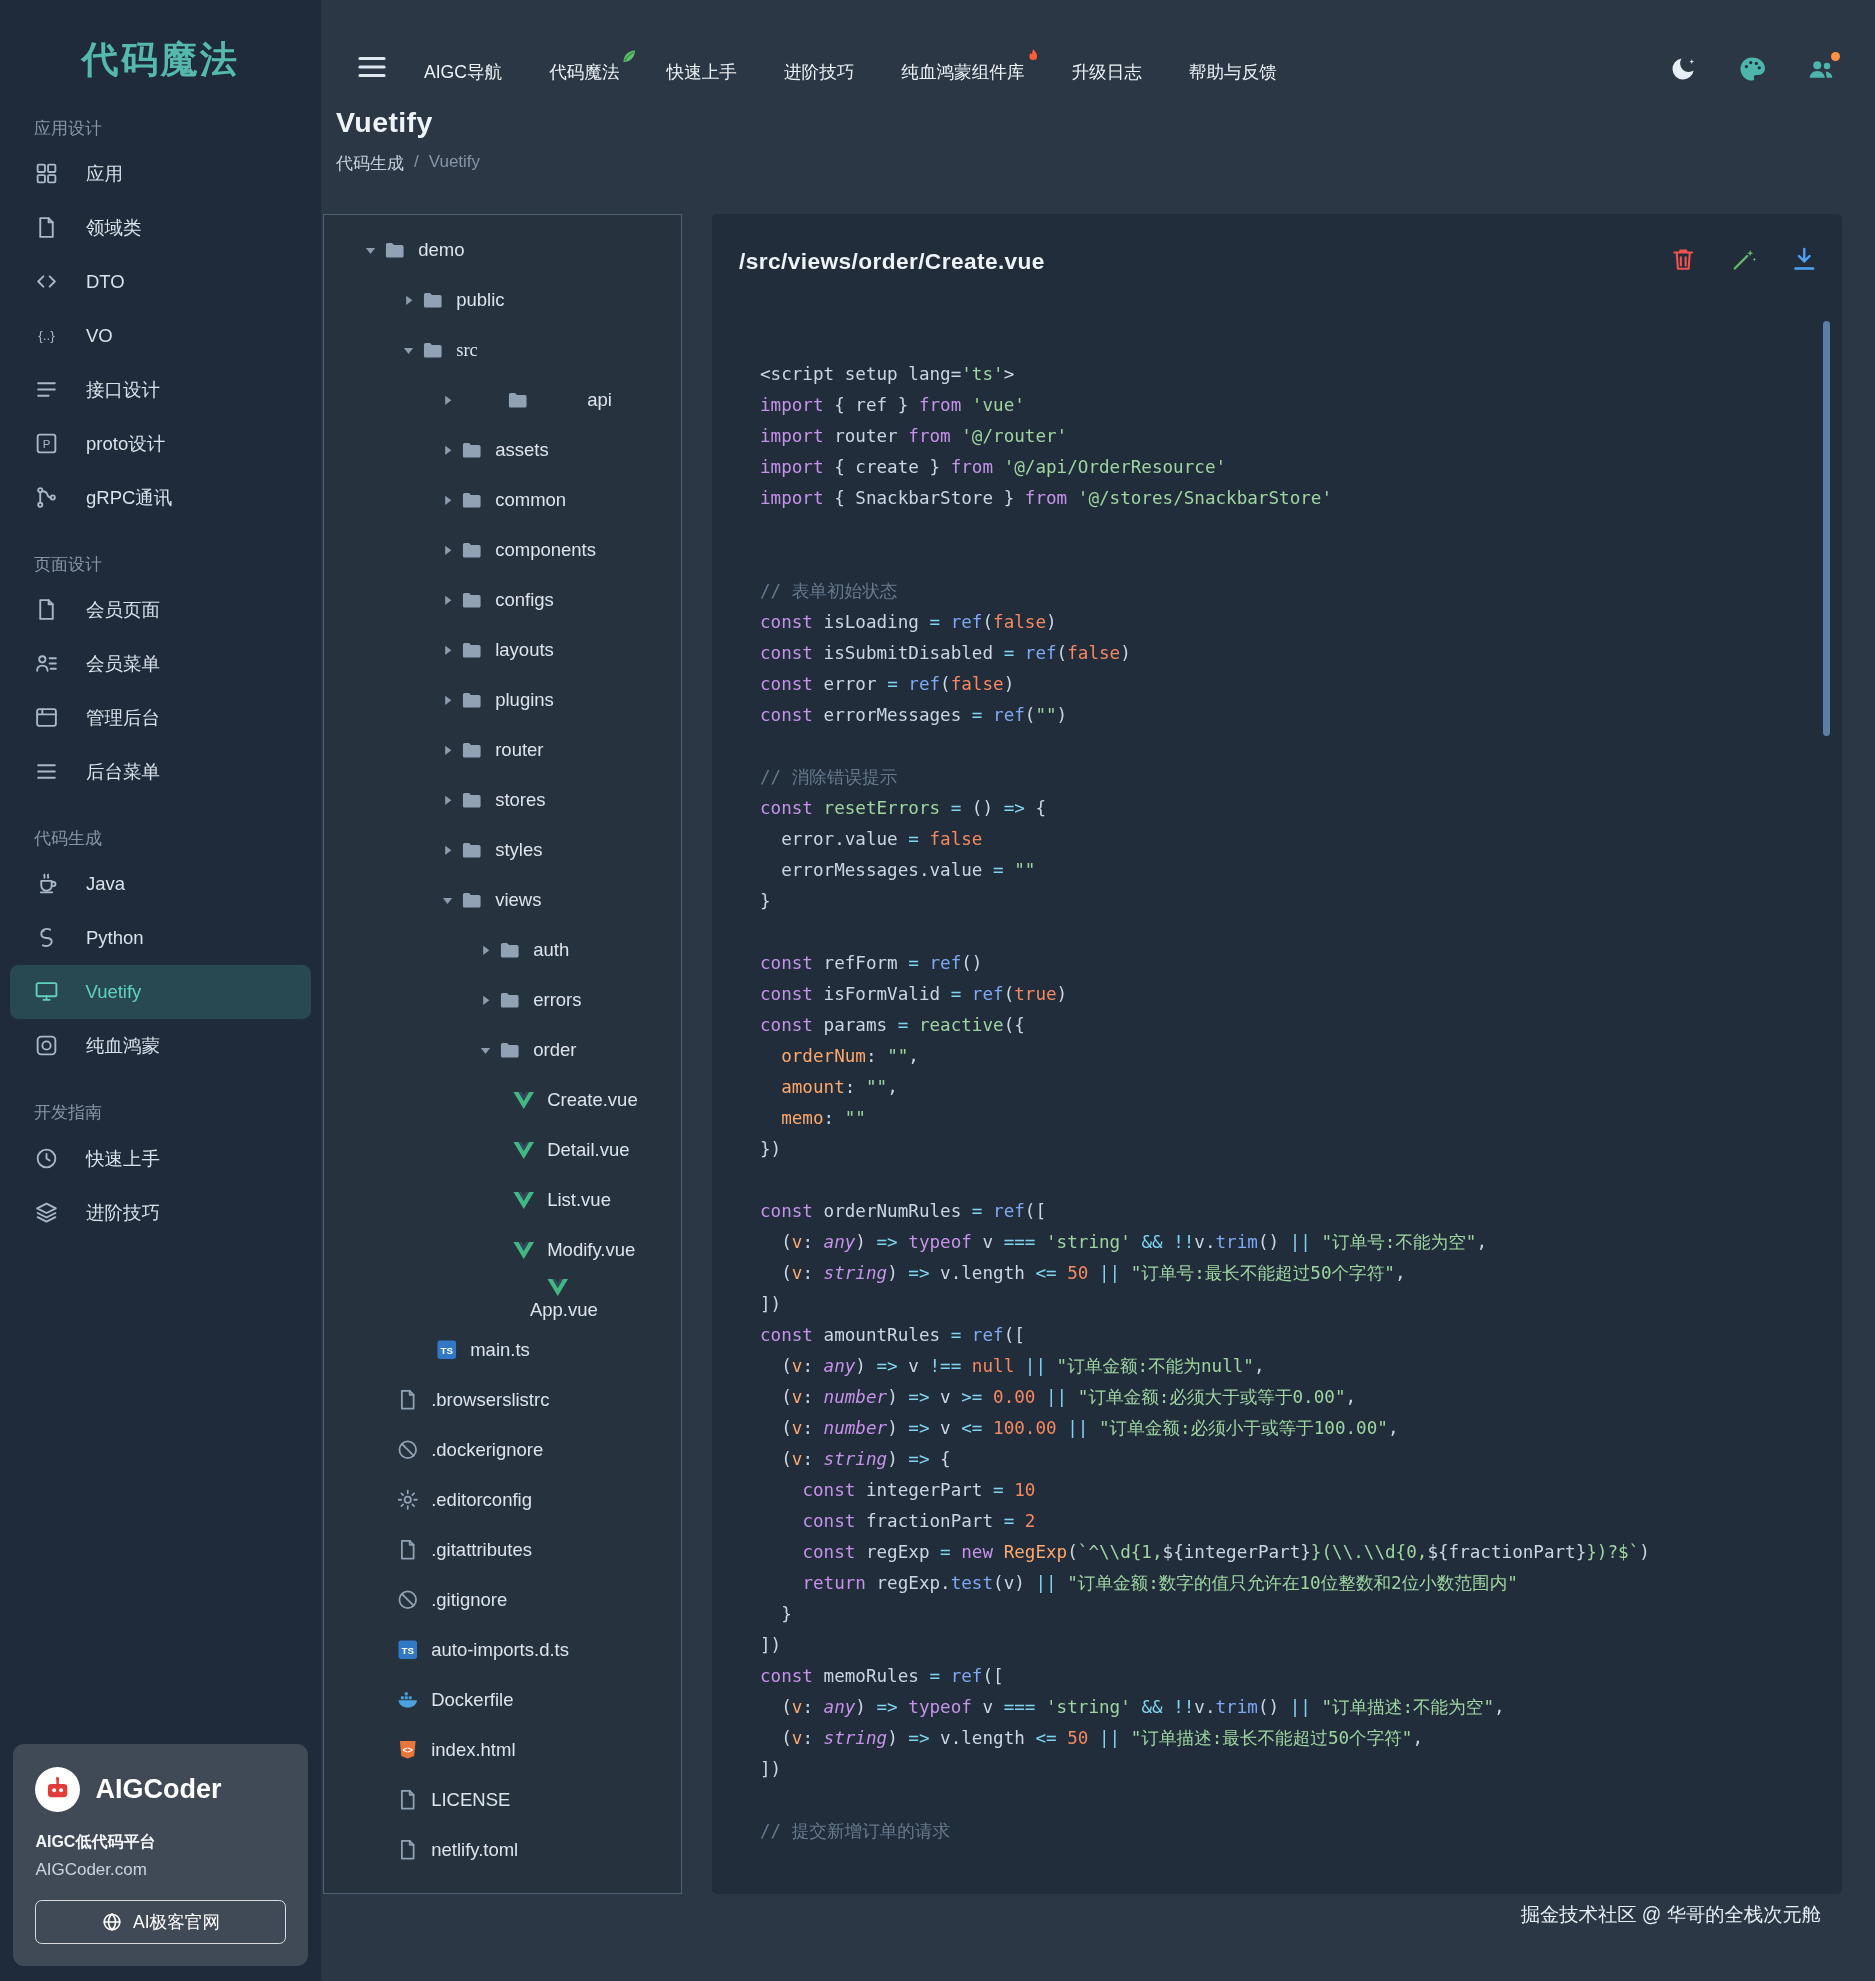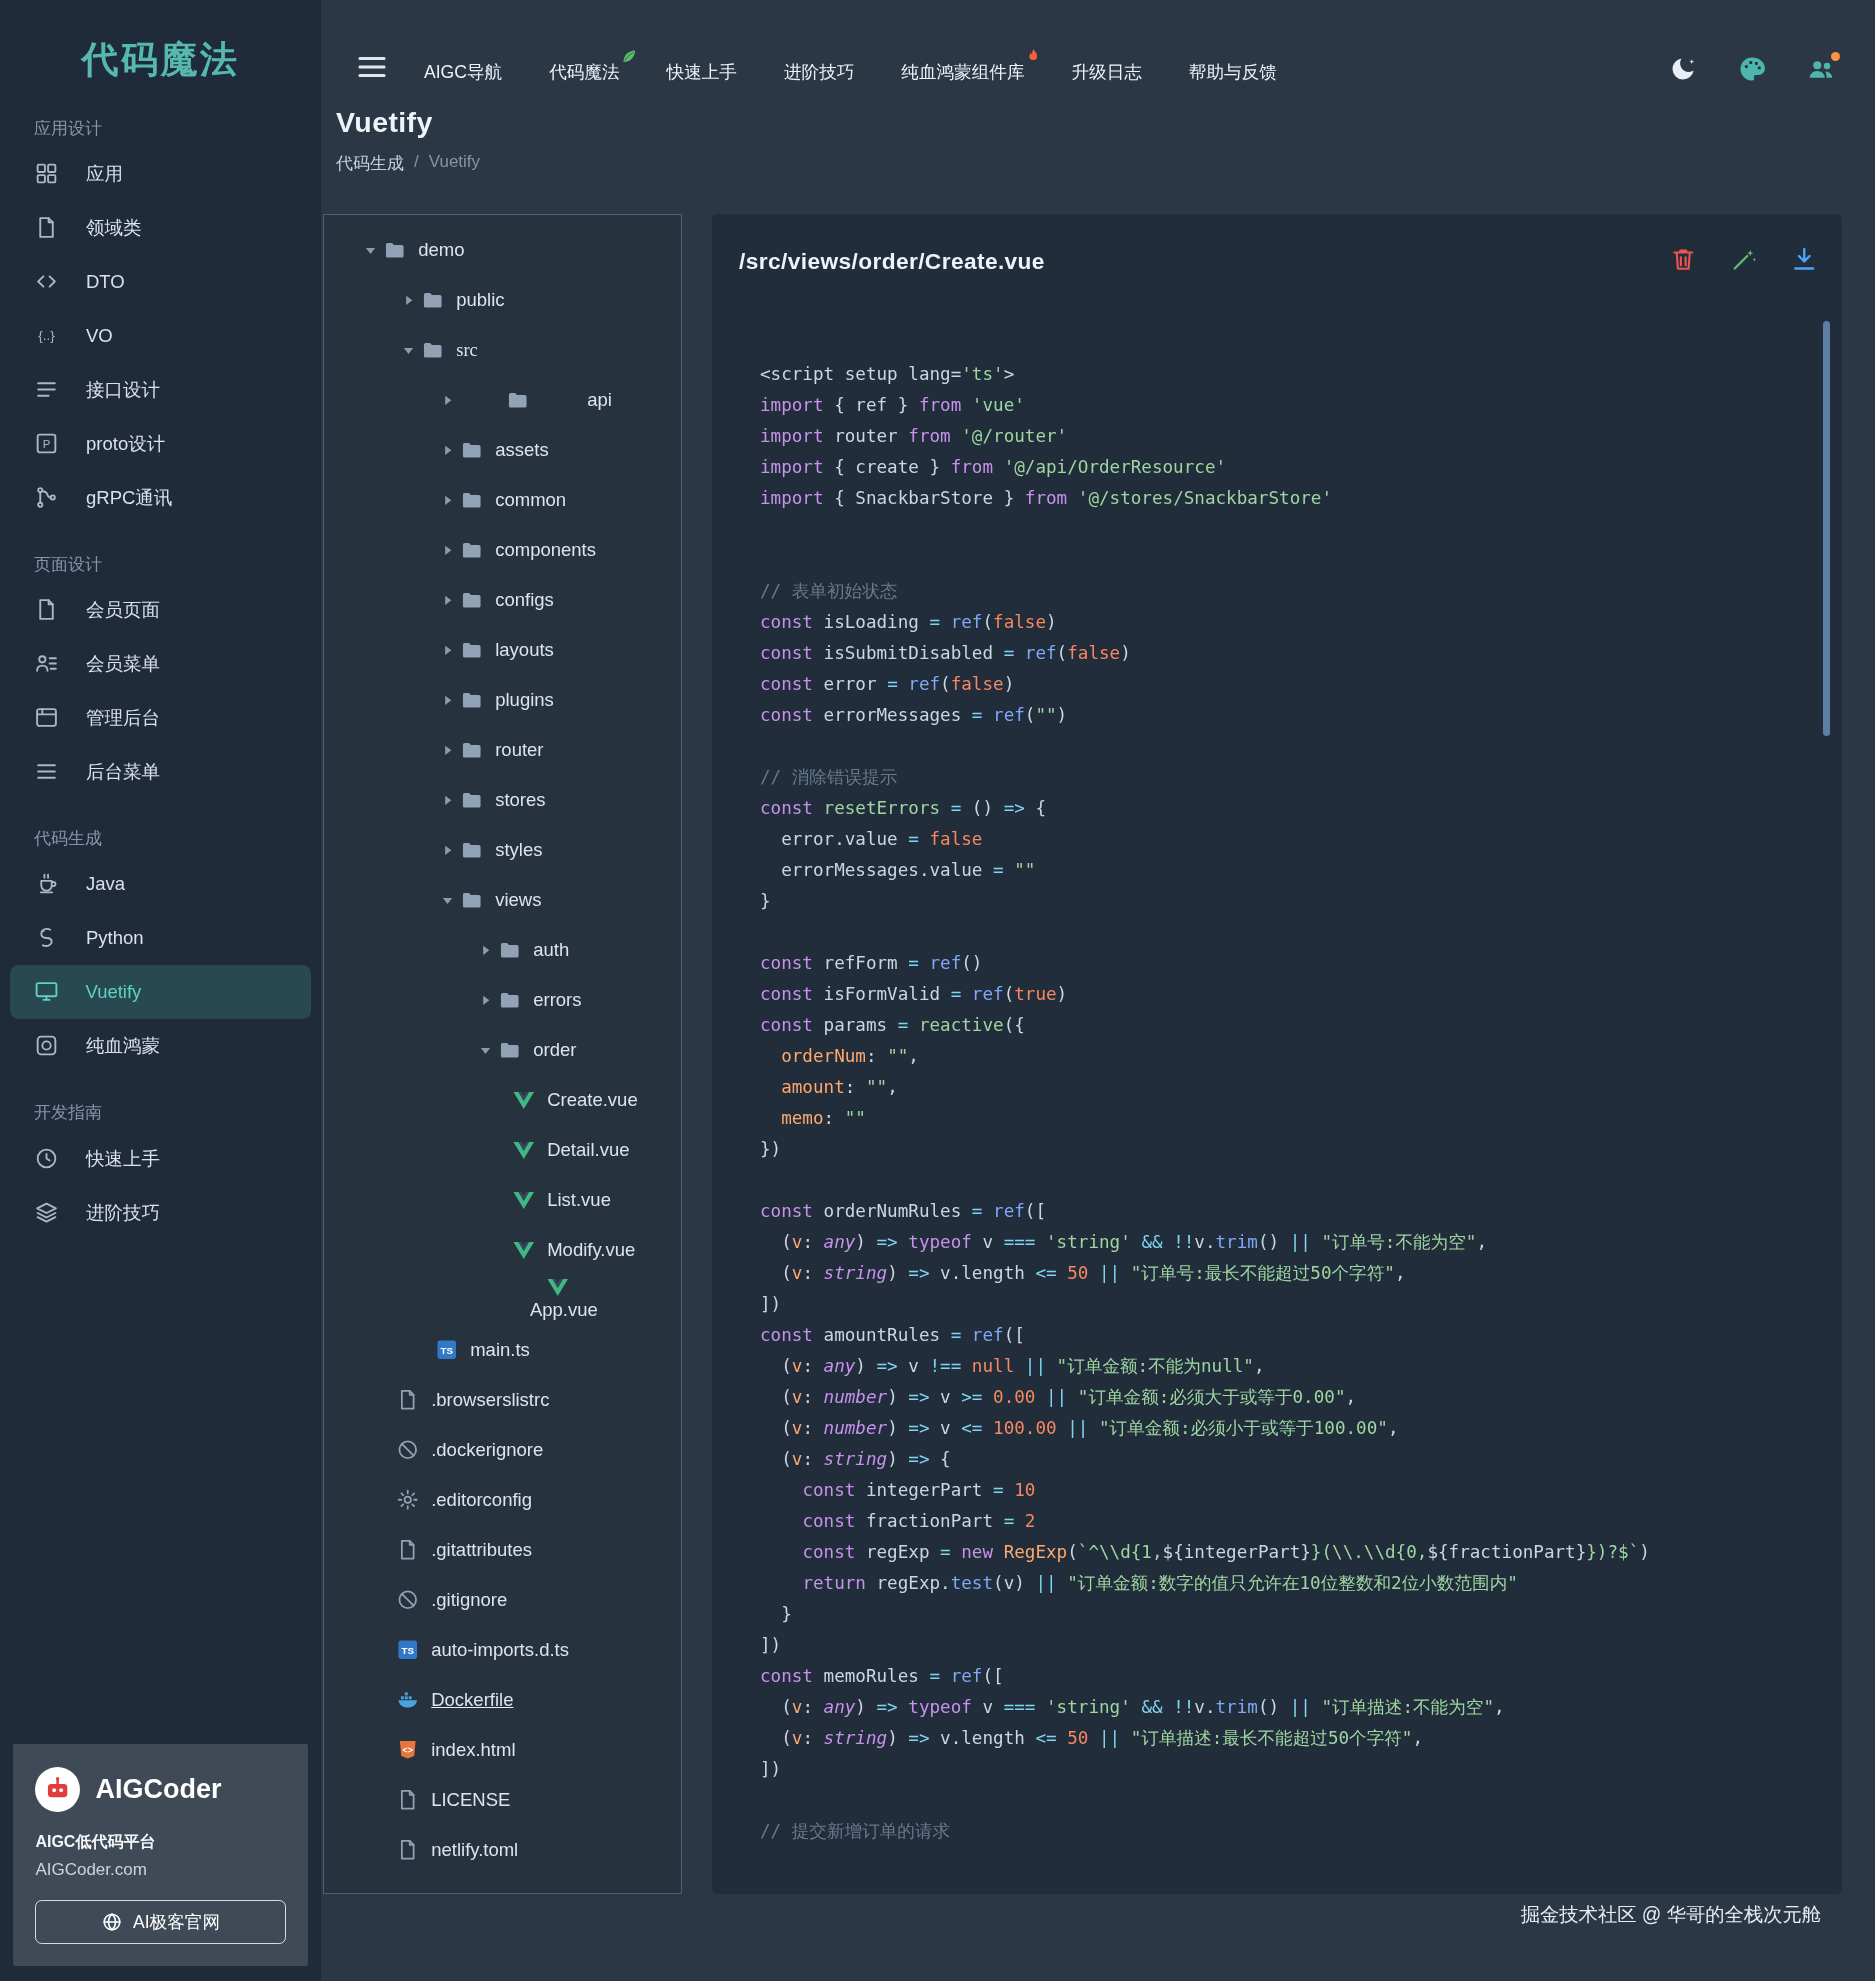--- a/index.html
+++ b/index.html
@@ -10,21 +10,21 @@
   
   #sidebar{position:absolute;left:0;top:0;bottom:0;width:321px;background:#1f2b3a;display:flex;flex-direction:column;z-index:2;}
   .side-logo{margin-top:35px;text-align:center;font-size:37px;font-weight:700;color:#55b9af;letter-spacing:2.5px;}
   #side-nav{margin-top:3.4px;}
   .side-title{margin:28.5px 0 6.7px 34px;font-size:17px;color:#8595a7;}
   .side-item{height:54px;display:flex;align-items:center;gap:27px;padding:0 13.4px 0 34px;font-size:18.5px;color:#d9e1ea;cursor:pointer;}
   .side-item .s-icon{width:25px;height:25px;color:#a9b7c6;flex:none;display:inline-flex;}
   .side-item.active{background:rgba(77,182,170,.22);border-radius:8.4px;margin:0 10px;padding-left:23.5px;color:#5fd1c3;}
   .side-item.active .s-icon{color:#5fd1c3;}
   .side-spacer{flex:1;}
-  .side-card{margin:0 13.4px 15px;background:rgba(255,255,255,.15);border-radius:2px;padding:23.5px 22px 22px;}
+  .side-card{margin:0 13.4px 15px;background:rgba(255,255,255,.15);border-radius:11px;padding:23.5px 22px 22px;}
   .fc-head{display:flex;align-items:center;gap:15px;}
   .fc-logo{width:45px;height:45px;background:#fff;border-radius:50%;display:inline-flex;align-items:center;justify-content:center;padding:5.9px;box-sizing:border-box;flex:none;}
   .fc-brand{font-size:27px;font-weight:700;color:#fff;}
   .fc-sub{margin-top:20px;font-size:16px;font-weight:700;color:#f4f7fa;}
   .fc-domain{margin-top:6.7px;font-size:17px;color:#cbd4de;}
   .fc-btn{margin-top:20px;width:100%;height:44px;background:transparent;border:1.7px solid rgba(255,255,255,.8);border-radius:6.7px;display:flex;align-items:center;justify-content:center;gap:10px;color:#fff;font-size:17.6px;font-family:inherit;cursor:pointer;}
   .fc-globe{width:22px;height:22px;display:inline-flex;color:#fff;}
 
   
   #topbar{position:absolute;left:321px;top:0;right:0;height:84px;display:flex;align-items:flex-end;padding:0 39px 0 34px;box-sizing:border-box;}
@@ -667,21 +667,21 @@
         </div>
         <div class="tree-row" style="padding-left: 72px;">
           <span class="t-icon">
             <svg viewBox="0 0 24 24" fill="none" stroke="currentColor" stroke-width="1.8" stroke-linecap="round" stroke-linejoin="round">
               <rect x="2.5" y="2.5" width="19" height="19" rx="2.5" fill="#3178c6" stroke="none"></rect>
               <text x="12" y="16.5" text-anchor="middle" font-size="10" font-weight="bold" fill="#fff" stroke="none">TS</text>
             </svg>
           </span>
           <span class="t-label">auto-imports.d.ts</span>
         </div>
-        <div class="tree-row" style="padding-left: 72px; text-decoration: underline;">
+        <div class="tree-row" style="padding-left: 72px;">
           <span class="t-icon">
             <svg viewBox="0 0 24 24" fill="none" stroke="currentColor" stroke-width="1.8" stroke-linecap="round" stroke-linejoin="round">
               <path d="M2.5 12.5h19c-.8 4.8-4.6 7.5-9.5 7.5s-8.7-2.7-9.5-7.5z" fill="#4aa3df" stroke="none"></path>
               <g fill="#4aa3df" stroke="none">
                 <rect x="5" y="8.5" width="3" height="3"></rect>
                 <rect x="9" y="8.5" width="3" height="3"></rect>
                 <rect x="13" y="8.5" width="3" height="3"></rect>
                 <rect x="9" y="4.5" width="3" height="3"></rect>
               </g>
             </svg>

